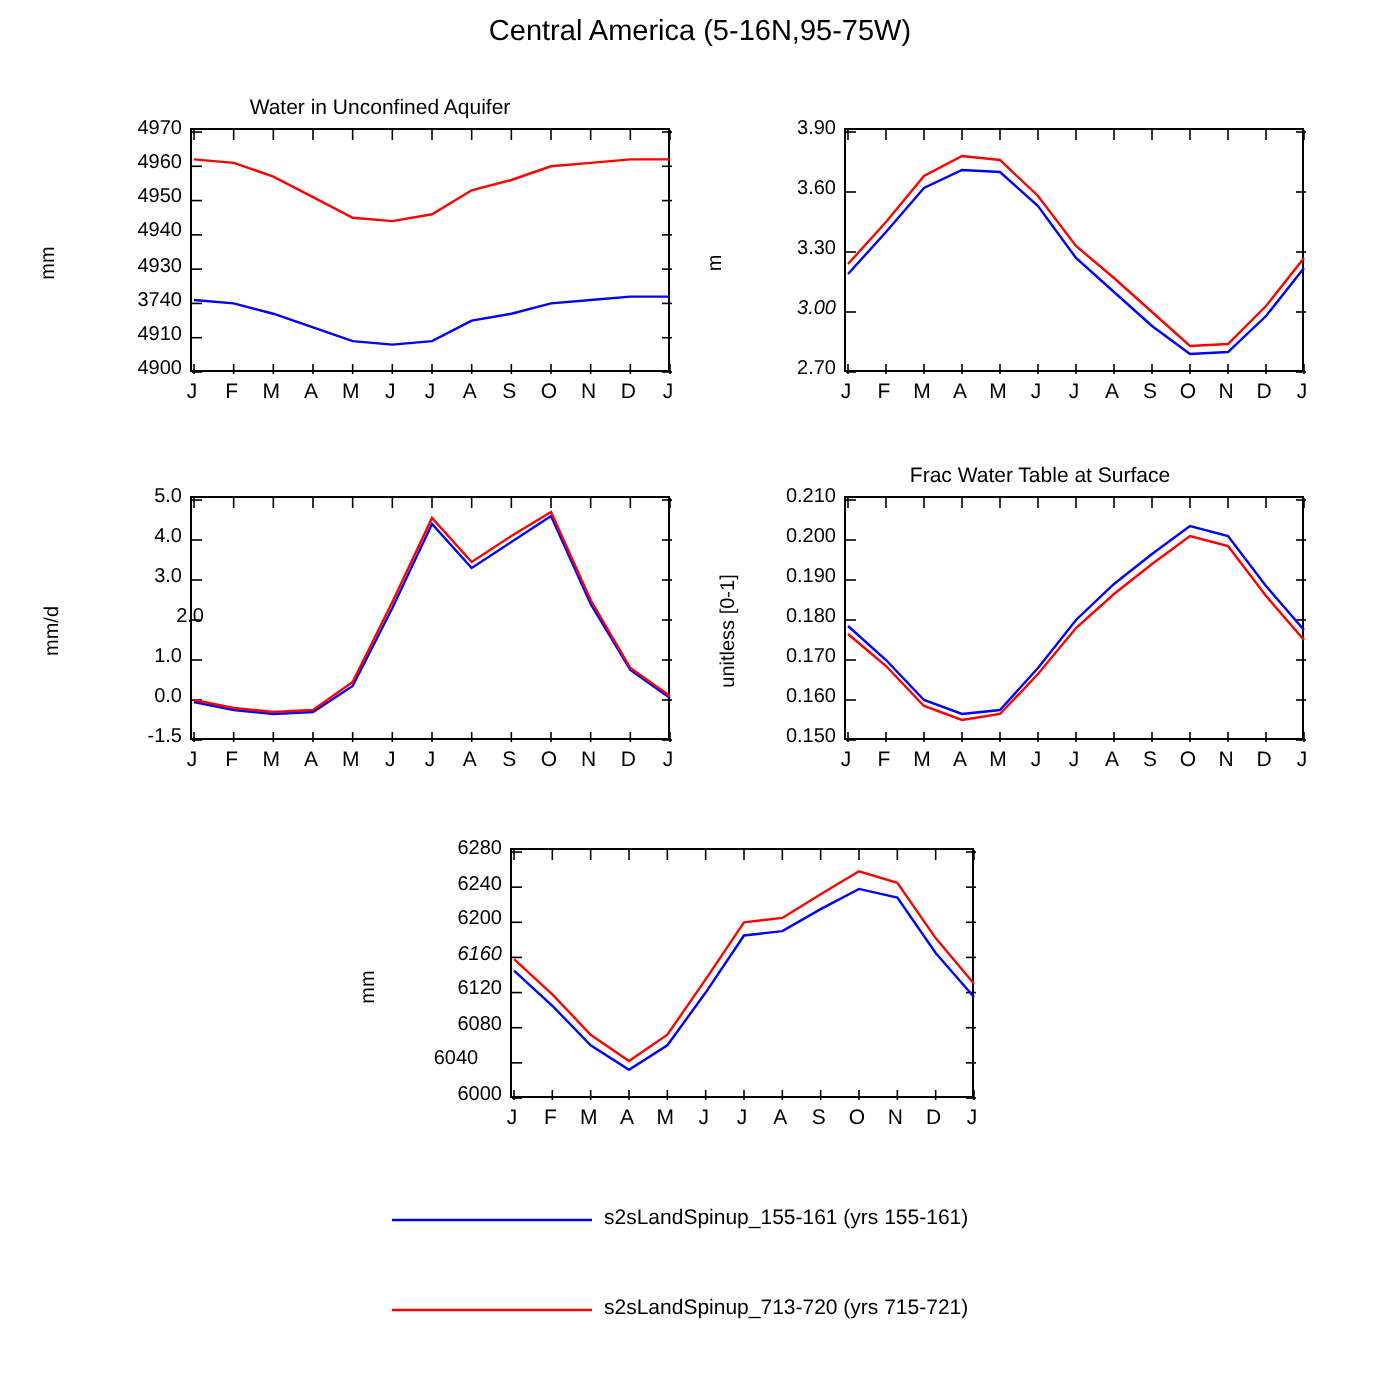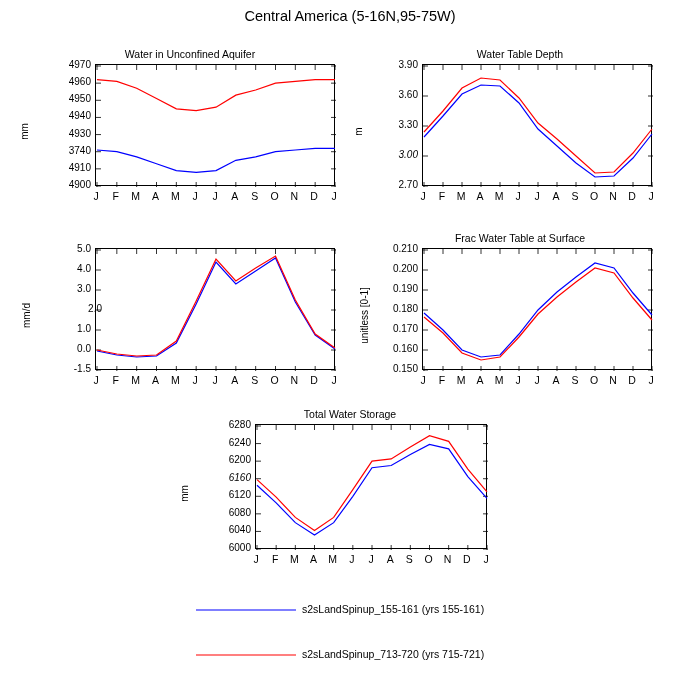--- a/index.html
+++ b/index.html
@@ -122,21 +122,20 @@
     <div class="xtick" style="left: 177px; width: 16px; top: 142px;">J</div>
     <div class="xtick" style="left: 196.833px; width: 16px; top: 142px;">A</div>
     <div class="xtick" style="left: 216.667px; width: 16px; top: 142px;">S</div>
     <div class="xtick" style="left: 236.5px; width: 16px; top: 142px;">O</div>
     <div class="xtick" style="left: 256.333px; width: 16px; top: 142px;">N</div>
     <div class="xtick" style="left: 276.167px; width: 16px; top: 142px;">D</div>
     <div class="xtick" style="left: 296px; width: 16px; top: 142px;">J</div>
   </div>
 
 <div class="panel" style="left:360px; top:48px; width:320px; height:160px;">
-  <div class="panel-title">Water Table Depth</div>
   <div class="ylabel" style="left:-6px; top:78px; transform:rotate(-90deg);">m</div>
   <div class="plot" id="plot1" style="left:62px; top:16px; width:230px; height:122px;">
       <svg width="230" height="122">
         <line x1="0" y1="121" x2="5" y2="121" stroke="#000" stroke-width="0.8"></line>
         <line x1="225" y1="121" x2="230" y2="121" stroke="#000" stroke-width="0.8"></line>
         <line x1="0" y1="91.00000000000001" x2="5" y2="91.00000000000001" stroke="#000" stroke-width="0.8"></line>
         <line x1="225" y1="91.00000000000001" x2="230" y2="91.00000000000001" stroke="#000" stroke-width="0.8"></line>
         <line x1="0" y1="61.00000000000002" x2="5" y2="61.00000000000002" stroke="#000" stroke-width="0.8"></line>
         <line x1="225" y1="61.00000000000002" x2="230" y2="61.00000000000002" stroke="#000" stroke-width="0.8"></line>
         <line x1="0" y1="30.999999999999986" x2="5" y2="30.999999999999986" stroke="#000" stroke-width="0.8"></line>
@@ -328,21 +327,20 @@
     <div class="xtick" style="left: 169px; width: 16px; top: 142px;">J</div>
     <div class="xtick" style="left: 188px; width: 16px; top: 142px;">A</div>
     <div class="xtick" style="left: 207px; width: 16px; top: 142px;">S</div>
     <div class="xtick" style="left: 226px; width: 16px; top: 142px;">O</div>
     <div class="xtick" style="left: 245px; width: 16px; top: 142px;">N</div>
     <div class="xtick" style="left: 264px; width: 16px; top: 142px;">D</div>
     <div class="xtick" style="left: 283px; width: 16px; top: 142px;">J</div>
   </div>
 
 <div class="panel" style="left:190px; top:408px; width:320px; height:170px;">
-  <div class="panel-title">Total Water Storage</div>
   <div class="ylabel" style="left:-14px; top:80px; transform:rotate(-90deg);">mm</div>
   <div class="plot" id="plot4" style="left:65px; top:16px; width:232px; height:125px;">
       <svg width="232" height="125">
         <line x1="0" y1="124" x2="5" y2="124" stroke="#000" stroke-width="0.8"></line>
         <line x1="227" y1="124" x2="232" y2="124" stroke="#000" stroke-width="0.8"></line>
         <line x1="0" y1="106.42857142857143" x2="5" y2="106.42857142857143" stroke="#000" stroke-width="0.8"></line>
         <line x1="227" y1="106.42857142857143" x2="232" y2="106.42857142857143" stroke="#000" stroke-width="0.8"></line>
         <line x1="0" y1="88.85714285714286" x2="5" y2="88.85714285714286" stroke="#000" stroke-width="0.8"></line>
         <line x1="227" y1="88.85714285714286" x2="232" y2="88.85714285714286" stroke="#000" stroke-width="0.8"></line>
         <line x1="0" y1="71.28571428571429" x2="5" y2="71.28571428571429" stroke="#000" stroke-width="0.8"></line>
@@ -379,21 +377,21 @@
         <line x1="192.66666666666669" y1="120" x2="192.66666666666669" y2="125" stroke="#000" stroke-width="0.8"></line>
         <line x1="211.83333333333331" y1="0" x2="211.83333333333331" y2="5" stroke="#000" stroke-width="0.8"></line>
         <line x1="211.83333333333331" y1="120" x2="211.83333333333331" y2="125" stroke="#000" stroke-width="0.8"></line>
         <line x1="231" y1="0" x2="231" y2="5" stroke="#000" stroke-width="0.8"></line>
         <line x1="231" y1="120" x2="231" y2="125" stroke="#000" stroke-width="0.8"></line>
         <polyline points="1.00,60.30 20.17,77.88 39.33,97.64 58.50,109.94 77.67,97.64 96.83,71.29 116.00,42.73 135.17,40.54 154.33,29.55 173.50,19.45 192.67,23.84 211.83,51.52 231.00,73.48" fill="none" stroke="#0000ff" stroke-width="1.2"></polyline>
         <polyline points="1.00,54.59 20.17,72.16 39.33,92.37 58.50,105.55 77.67,92.37 96.83,64.70 116.00,36.14 135.17,33.95 154.33,22.09 173.50,10.66 192.67,16.38 211.83,44.05 231.00,66.89" fill="none" stroke="#ff0000" stroke-width="1.2"></polyline>
       </svg>
     </div>
 <div class="ytick" style="left: 15px; width: 46px; top: 134px;">6000</div>
-    <div class="ytick" style="left: 15px; width: 46px; top: 116.429px;">6040</div>
+    <div class="ytick" style="left: 15px; width: 46px; top: 116.429px; text-align: center;">6040</div>
     <div class="ytick" style="left: 15px; width: 46px; top: 98.8571px;">6080</div>
     <div class="ytick" style="left: 15px; width: 46px; top: 81.2857px;">6120</div>
     <div class="ytick" style="left: 15px; width: 46px; top: 63.7143px; font-style: italic;">6160</div>
     <div class="ytick" style="left: 15px; width: 46px; top: 46.1429px;">6200</div>
     <div class="ytick" style="left: 15px; width: 46px; top: 28.5714px;">6240</div>
     <div class="ytick" style="left: 15px; width: 46px; top: 11px;">6280</div>
     <div class="xtick" style="left: 58px; width: 16px; top: 145px;">J</div>
     <div class="xtick" style="left: 77.1667px; width: 16px; top: 145px;">F</div>
     <div class="xtick" style="left: 96.3333px; width: 16px; top: 145px;">M</div>
     <div class="xtick" style="left: 115.5px; width: 16px; top: 145px;">A</div>

